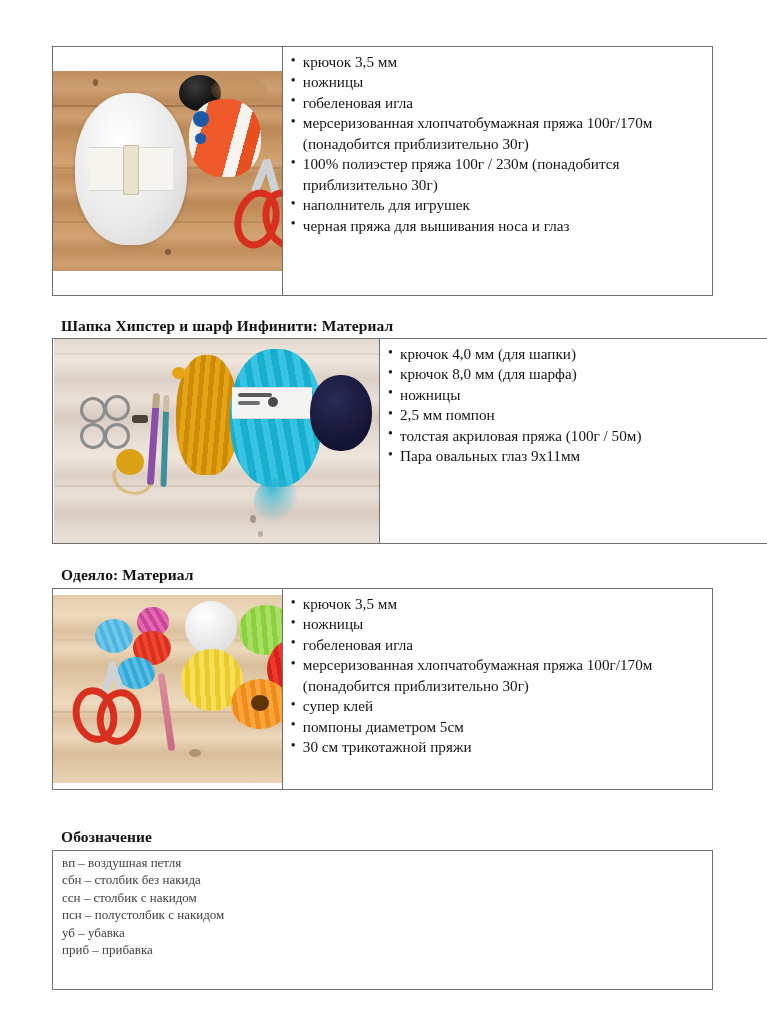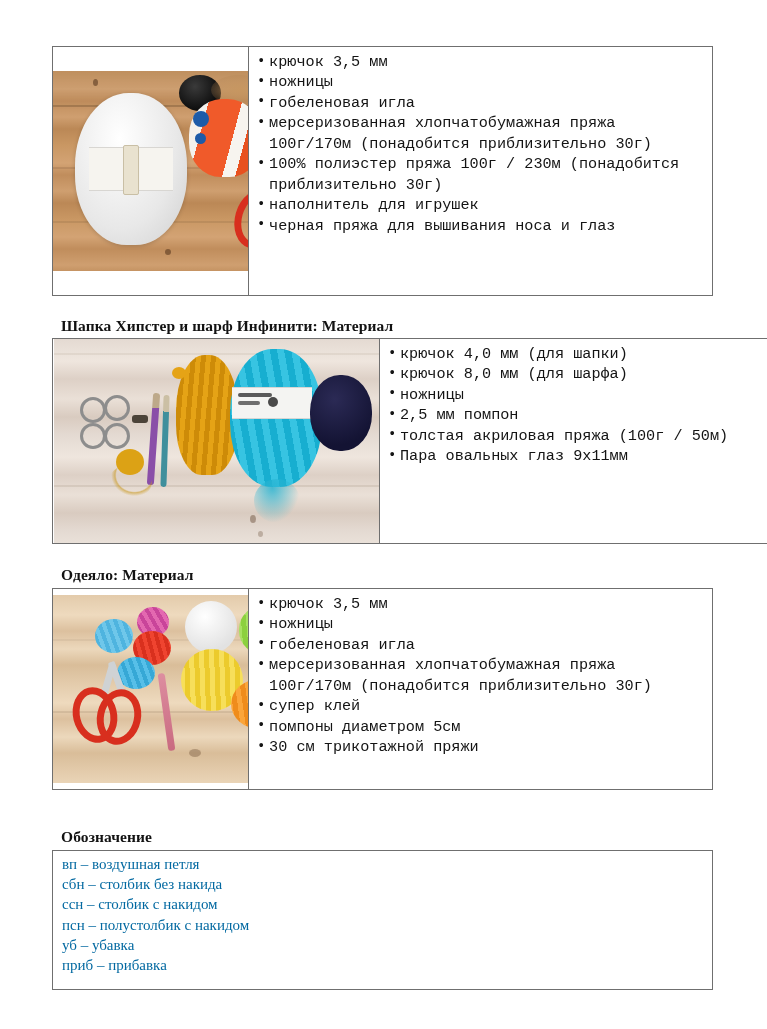--- a/index.html
+++ b/index.html
@@ -54,21 +54,20 @@
   .cell-list {
     box-sizing: border-box;
     padding: 5px 6px 4px 8px;
     flex: 1 1 auto;
     overflow: hidden;
   }
   ul.mlist {
     list-style: none;
     margin: 0;
     padding: 0;
-    font-family: Liberation Mono, monospace;
   }
   ul.mlist li {
     font-size: 15.2px;
     line-height: 1.345;
     color: #141414;
     text-indent: 0;
     padding-left: 12px;
     position: relative;
     margin: 0;
   }
@@ -82,23 +81,23 @@
 
   
   .abbr-table {
     position: absolute;
     border: 1.4px solid #6f6f6f;
     box-sizing: border-box;
     background: #fff;
     padding: 3px 8px 4px 9px;
   }
   .abbr-table .line {
-    font-size: 15px;
+    font-size: 13px;
     line-height: 1.345;
-    color: #0369a1;
+    color: #404040;
     white-space: nowrap;
   }
 
   
   .photo {
     position: relative;
     overflow: hidden;
   }
   
   .wood-warm {

